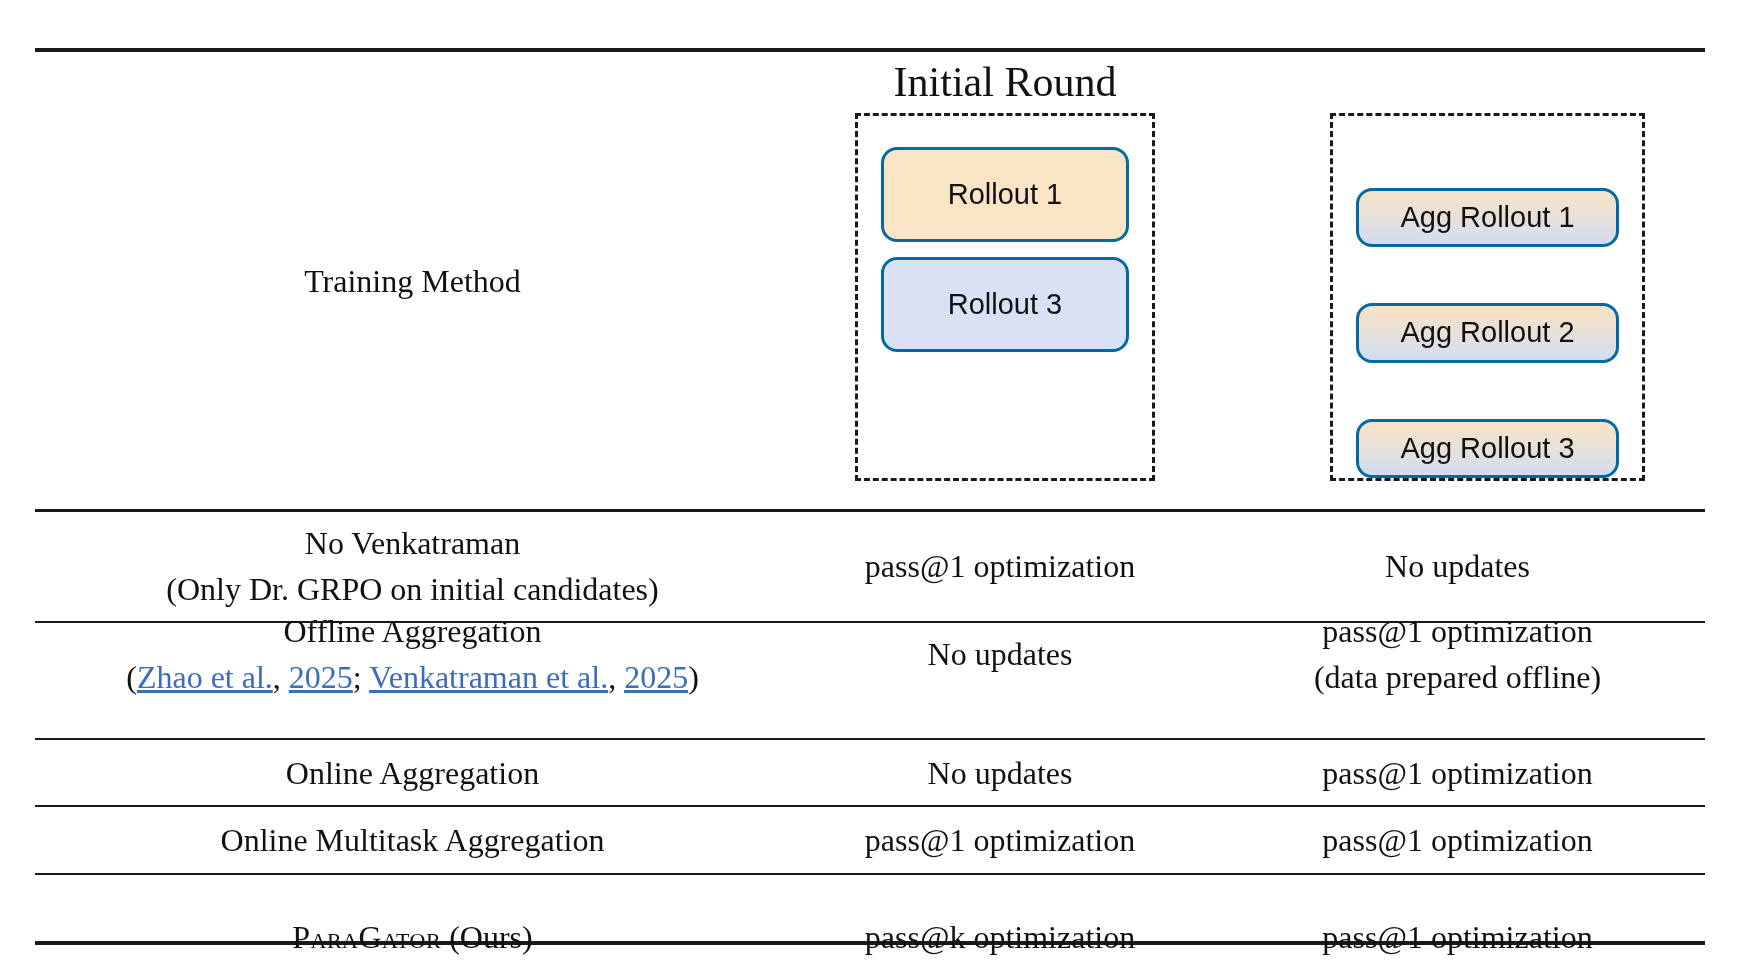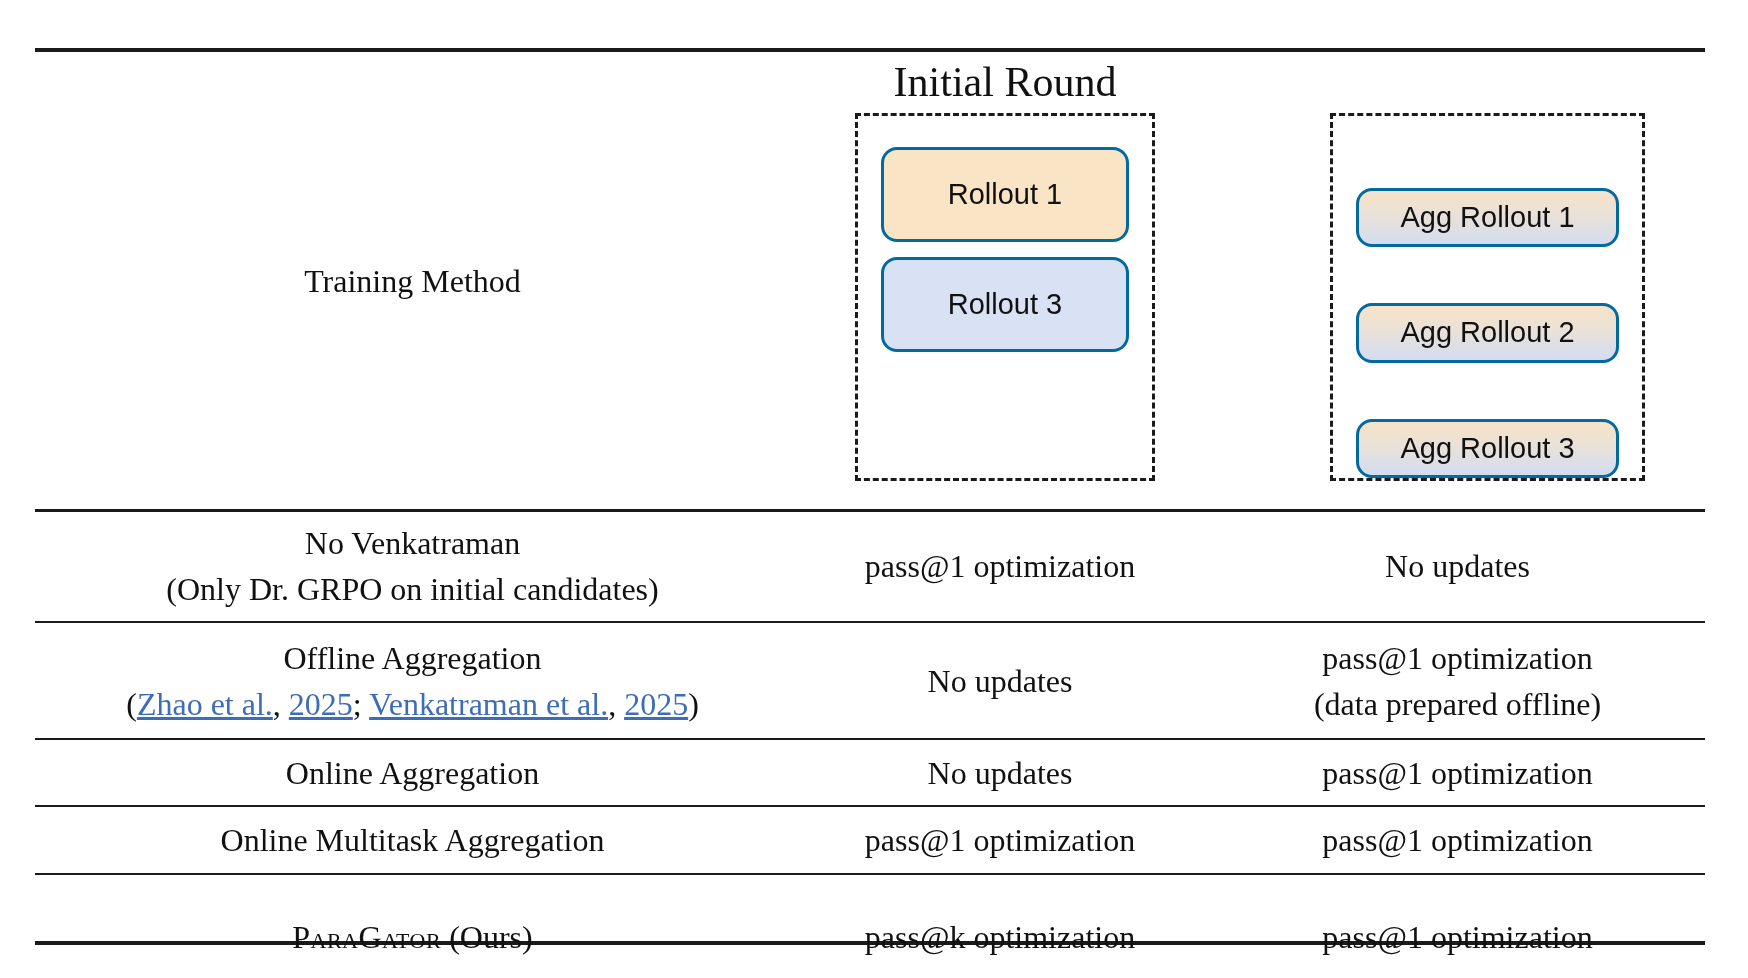--- a/index.html
+++ b/index.html
@@ -70,21 +70,21 @@
 
   <div class="band" style="top:511px;height:110px">
     <div class="cell c-method">
       <div>No Venkatraman</div>
       <div>(Only Dr. GRPO on initial candidates)</div>
     </div>
     <div class="cell c-initial">pass@1 optimization</div>
     <div class="cell c-agg">No updates</div>
   </div>
 
-  <div class="band" style="top:623px;height:115px">
+  <div class="band" style="top:596px;height:115px">
     <div class="cell c-method">
       <div>Offline Aggregation</div>
       <div>
         <span class="nowrap">(</span><span class="link nowrap">Zhao et al.</span><span class="nowrap">, </span><span class="link nowrap">2025</span><span class="nowrap">; </span><span class="link nowrap">Venkatraman et al.</span><span class="nowrap">, </span><span class="link nowrap">2025</span><span class="nowrap">)</span>
       </div>
     </div>
     <div class="cell c-initial">No updates</div>
     <div class="cell c-agg">
       <div>pass@1 optimization</div>
       <div>(data prepared offline)</div>

